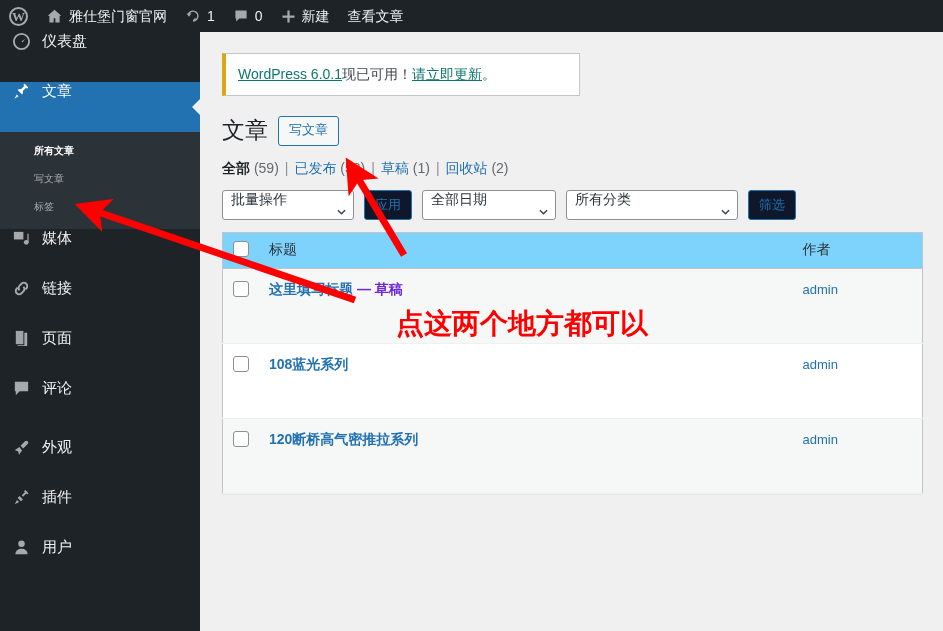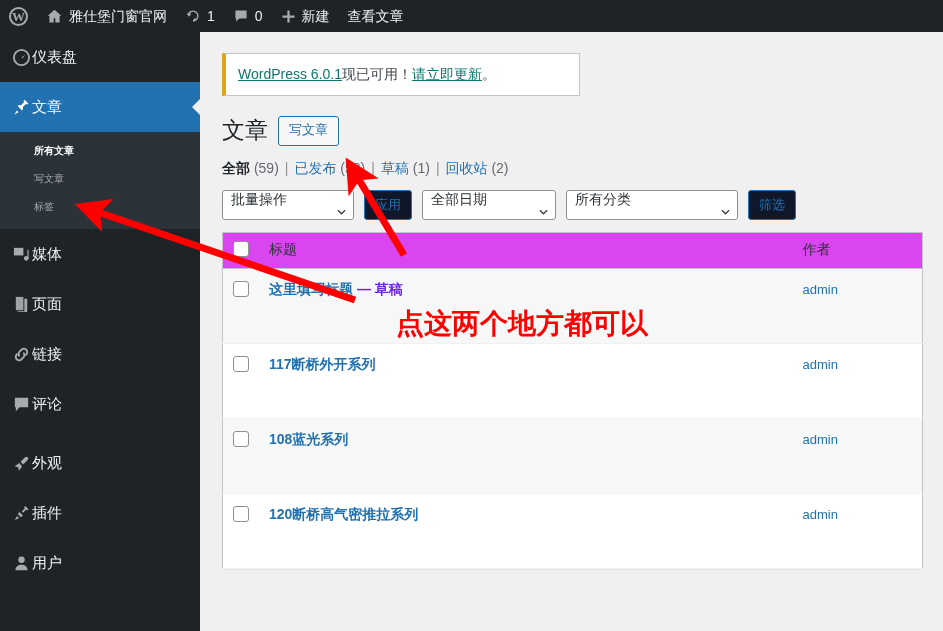--- a/index.html
+++ b/index.html
@@ -36,21 +36,21 @@
     line-height:1;
   }
   .home-ico svg, .upd-ico svg, .cmt-ico svg, .plus-ico svg { display:block; }
 
   
   #adminmenu {
     position:absolute; top:32px; left:0; width:200px; height:599px;
     background:#1d2327; color:#f0f0f1; z-index:40;
   }
   .menu-top {
-    display:flex; align-items:center; 
+    display:flex; gap:10px;
     height:50px; padding-left:10px;
     color:#f0f0f1; font-size:15px;
     position:relative;
   }
   .menu-top .m-ico { width:22px; display:flex; justify-content:center; color:#a7aaad; }
   .menu-top.current { background:#2271b1; color:#fff; font-weight:400; }
   .menu-top.current .m-ico { color:#fff; }
   .menu-top.current::after {
     content:""; position:absolute; right:0; top:50%; margin-top:-8px;
     border-style:solid; border-width:8px 8px 8px 0;
@@ -123,21 +123,21 @@
     display:inline-flex; align-items:center; line-height:1;
     cursor:pointer;
   }
 
   table.wp-list-table {
     width:100%; border-collapse:collapse; margin-top:12px;
     background:#fff; border:1px solid #c3c4c7;
     box-shadow:0 1px 1px rgba(0,0,0,.04);
   }
   table.wp-list-table thead th {
-    background:#d946ef; text-align:left; font-weight:400;
+    background:#7dd3fc; text-align:left; font-weight:400;
     font-size:14px; color:#2c3338;
     padding:8px 10px; border-bottom:1px solid #c3c4c7;
   }
   th.col-cb, td.col-cb { width:34px; padding-left:12px; padding-right:0; }
   th.col-title { color:#2271b1; }
   th.col-author { width:130px; color:#2c3338; }
   table.wp-list-table tbody td {
     padding:12px 10px; vertical-align:top;
     border-bottom:1px solid #f0f0f1; font-size:14px;
     height:75px;
@@ -243,36 +243,36 @@
           <path d="M2 3h10v8H2z"></path>
           <circle cx="15" cy="14" r="2.5"></circle>
           <path d="M16.2 5v9h1.3V5z"></path>
         </svg>
     </span>
     <span>媒体</span>
   </div>
 
   <div class="menu-top">
     <span class="m-ico">
-      <svg width="19" height="19" viewBox="0 0 20 20" fill="currentColor">
-          <path d="M4 2h8v14H4z" opacity=".95"></path>
-          <path d="M13 4h3v14H6v-1h7z"></path>
-        </svg>
-    </span>
-    <span>页面</span>
-  </div>
-
-  <div class="menu-top">
-    <span class="m-ico">
       <svg width="19" height="19" viewBox="0 0 20 20" fill="none" stroke="currentColor" stroke-width="2">
           <path d="M8 12a3.5 3.5 0 010-5l2-2a3.5 3.5 0 015 5l-1 1"></path>
           <path d="M12 8a3.5 3.5 0 010 5l-2 2a3.5 3.5 0 01-5-5l1-1"></path>
         </svg>
     </span>
     <span>链接</span>
+  </div>
+
+  <div class="menu-top">
+    <span class="m-ico">
+      <svg width="19" height="19" viewBox="0 0 20 20" fill="currentColor">
+          <path d="M4 2h8v14H4z" opacity=".95"></path>
+          <path d="M13 4h3v14H6v-1h7z"></path>
+        </svg>
+    </span>
+    <span>页面</span>
   </div>
 
   <div class="menu-top">
     <span class="m-ico">
       <svg width="19" height="19" viewBox="0 0 20 20" fill="currentColor">
           <path d="M3 3h14v10H8l-4 4v-4H3z"></path>
         </svg>
     </span>
     <span>评论</span>
   </div>
@@ -396,31 +396,20 @@
           </td>
           <td class="col-author">
             <a href="#">admin</a>
           </td>
         </tr>
         <tr>
           <td class="col-cb">
             <span class="cb-box"></span>
           </td>
           <td class="col-title">
-            <a class="row-title" href="#">117断桥外开系列</a>
-          </td>
-          <td class="col-author">
-            <a href="#">admin</a>
-          </td>
-        </tr>
-        <tr>
-          <td class="col-cb">
-            <span class="cb-box"></span>
-          </td>
-          <td class="col-title">
             <a class="row-title" href="#">108蓝光系列</a>
           </td>
           <td class="col-author">
             <a href="#">admin</a>
           </td>
         </tr>
         <tr>
           <td class="col-cb">
             <span class="cb-box"></span>
           </td>

